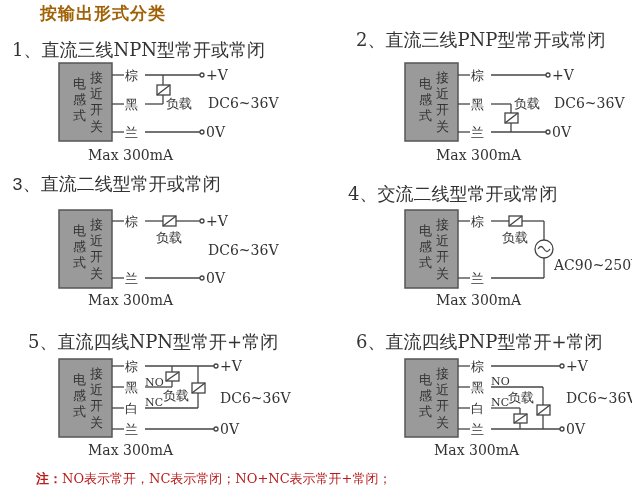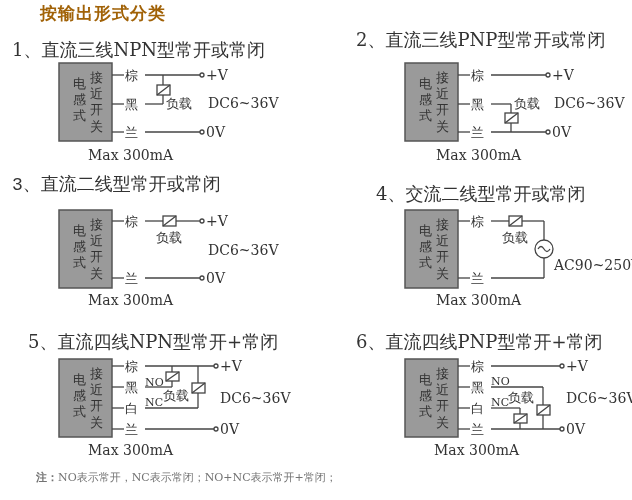--- a/index.html
+++ b/index.html
@@ -4,32 +4,32 @@
 <style>
   html, body { margin:0; padding:0; background:#ffffff; }
   body { width:632px; height:500px; position:relative; overflow:hidden;
          font-family: "DejaVu Serif", "Liberation Serif", serif; color:#222; }
   .title { position:absolute; left:40px; top:2px; font-size:17px; font-weight:bold;
            font-family:"DejaVu Sans","Liberation Sans",sans-serif; letter-spacing:1px; color:#a16207; }
   .heading { position:absolute; font-size:18px; color:#333; white-space:nowrap;text-align:right; }
   .diagram { position:absolute; }
   .diagram svg { overflow:visible; }
   .svgtext { font-family:"DejaVu Serif","Liberation Serif",serif; fill:#333; }
-  .note { position:absolute; left:36px; top:470px; font-size:11px; color:#737373; white-space:nowrap; }
+  .note { position:absolute; left:36px; top:470px; font-size:13px; color:#b91c1c; white-space:nowrap; }
   .note b { font-weight:bold; }
 </style>
 </head>
 <body>
 
 <div class="title">按输出形式分类</div>
 
 <div class="heading" style="left:12px;top:38px;"><span>1、</span><span>直流三线NPN型常开或常闭</span></div>
 <div class="heading" style="left:356px;top:28px;"><span>2、</span><span>直流三线PNP型常开或常闭</span></div>
 <div class="heading" style="left:12px;top:172px;font-family:Liberation Mono, monospace;"><span>3、</span><span>直流二线型常开或常闭</span></div>
-<div class="heading" style="left:376px;top:182px;"><span>4、</span><span>交流二线型常开或常闭</span></div>
+<div class="heading" style="left:348px;top:182px;"><span>4、</span><span>交流二线型常开或常闭</span></div>
 <div class="heading" style="left:28px;top:330px;"><span>5、</span><span>直流四线NPN型常开+常闭</span></div>
 <div class="heading" style="left:356px;top:330px;"><span>6、</span><span>直流四线PNP型常开+常闭</span></div>
 
 <div class="diagram" style="left:0;top:0;">
 <svg width="632" height="500" style="position:absolute;left:0;top:0;">
   <g>
     <rect x="59" y="63" width="53" height="78" fill="#9a9a9a" stroke="#555" stroke-width="1.5"></rect>
     <text class="svgtext" x="73" y="88" font-size="13">电</text>
     <text class="svgtext" x="73" y="104" font-size="13">感</text>
     <text class="svgtext" x="73" y="120" font-size="13">式</text>

